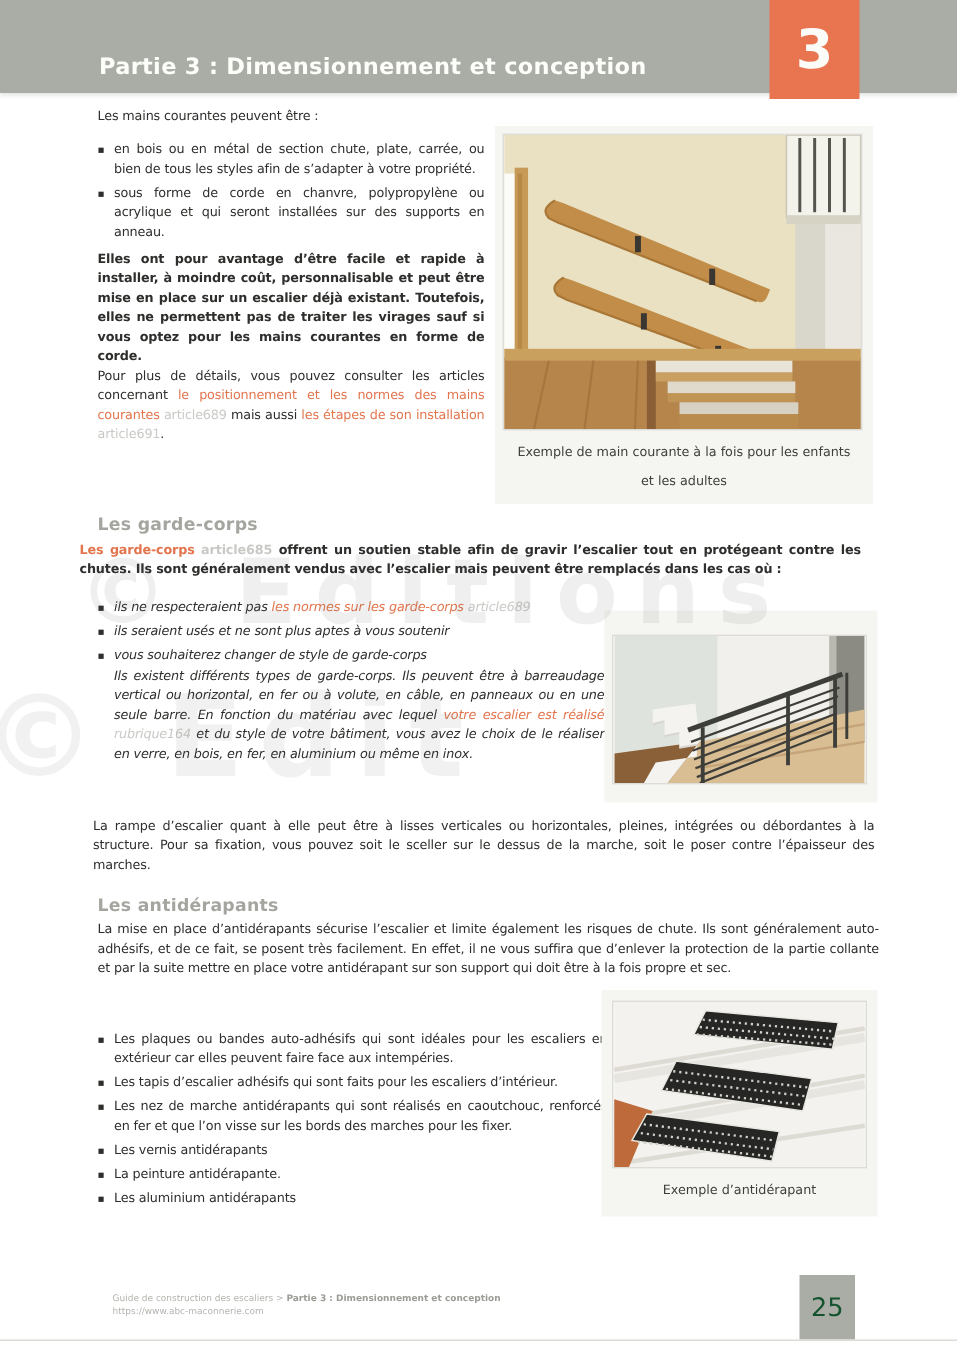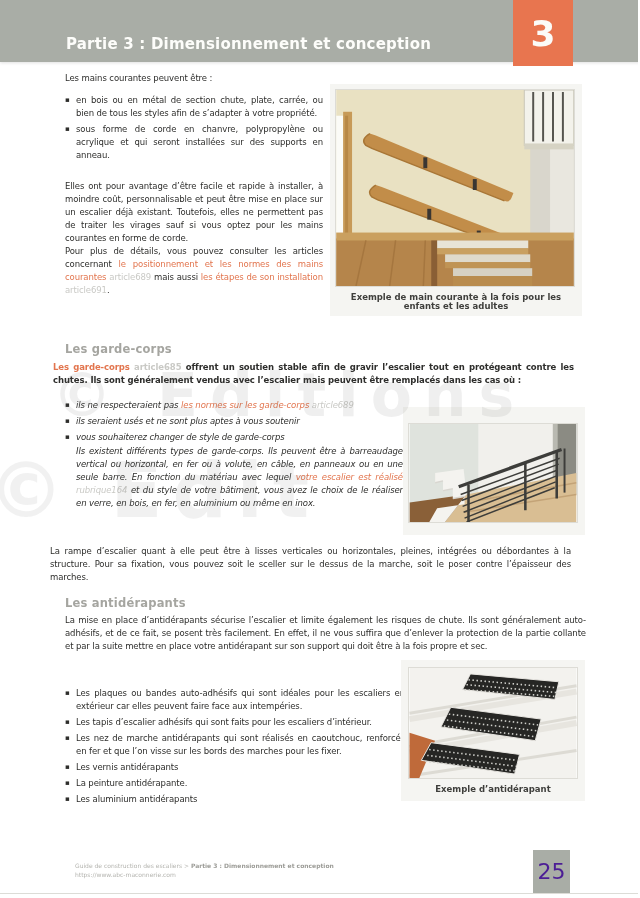--- a/index.html
+++ b/index.html
@@ -41,32 +41,32 @@
   .sec-heading { font-size:11.5px; font-weight:bold; color:#a5a5a0; letter-spacing:0.2px; }
   .link { color:#e2754e; }
   .ref  { color:#c9c9c5; }
   ul.sq { list-style:none; }
   ul.sq li { position:relative; padding-left:11px; margin-bottom:3px; }
   ul.sq li::before { content:"▪"; position:absolute; left:0; top:0; font-size:7px; color:#2e2e2c; }
   
   .figure-card { background:#f5f5f2; padding:5px; z-index:1; }
   .figure-card svg { display:block; border:1px solid #dddcd6; background:#fff; }
   .fig-caption {
-    font-size:8.5px; font-weight:bold; color:#3f3f3c; text-align:center;
-    line-height:9px; margin-top:6px; padding:0 8px;
+    font-size:8.5px; font-weight:normal; color:#3f3f3c; text-align:center;
+    line-height:19px; margin-top:6px; padding:0 8px;
   }
   
   .footer-text { position:absolute; left:75px; top:861px; z-index:1;
     font-size:6px; line-height:9px; color:#b4b4af; }
   .footer-text b { color:#9c9c97; }
   .page-num-box {
     position:absolute; left:533px; top:850px; width:37px; height:43px;
     background:#a9ada6; display:flex; align-items:center; justify-content:center; z-index:1;
   }
-  .page-num-box span { font-size:22px; color:#4c1d95; }
+  .page-num-box span { font-size:17px; color:#14532d; }
   .bottom-line { position:absolute; left:0; top:893px; width:640px; height:1px; background:#dcdcd7; z-index:1; }
 </style>
 </head>
 <body>
 
 <div class="page">
 
   <div class="header-bar">
     <div class="header-title">Partie 3 : Dimensionnement et conception</div>
   </div>
@@ -78,21 +78,21 @@
   <div class="watermark2">
     <span>© Editions</span>
   </div>
 
   <div class="block" style="left:65px; top:72px; width:258px;">
     <p class="tx" style="margin-bottom:9px;">Les mains courantes peuvent être :</p>
     <ul class="sq tx">
       <li>en bois ou en métal de section chute, plate, carrée, ou bien de tous les styles afin de s’adapter à votre propriété.</li>
       <li>sous forme de corde en chanvre, polypropylène ou acrylique et qui seront installées sur des supports en anneau.</li>
     </ul>
-    <p class="tx" style="margin-top:18px;">Elles ont pour avantage d’être facile et rapide à installer, à moindre coût, personnalisable et peut être mise en place sur un escalier déjà existant. Toutefois, elles ne permettent pas de traiter les virages sauf si vous optez pour les mains courantes en forme de corde.</p>
+    <p class="tx" style="margin-top:5px;font-weight:bold;">Elles ont pour avantage d’être facile et rapide à installer, à moindre coût, personnalisable et peut être mise en place sur un escalier déjà existant. Toutefois, elles ne permettent pas de traiter les virages sauf si vous optez pour les mains courantes en forme de corde.</p>
     <p class="tx"><span>Pour plus de détails, vous pouvez consulter les articles concernant </span><span class="link">le positionnement et les normes des mains courantes</span><span class="ref"> article689</span><span> mais aussi </span><span class="link">les étapes de son installation</span><span class="ref"> article691</span><span>.</span></p>
   </div>
 
   <div class="figure-card" style="position:absolute; left:330px; top:84px; width:252px;">
     <svg width="240" height="198" viewBox="0 0 240 198">
       <rect x="0" y="0" width="240" height="198" fill="#e9e1c2"></rect>
 
       <rect x="196" y="0" width="44" height="198" fill="#d9d6cc"></rect>
       <rect x="216" y="30" width="24" height="168" fill="#e9e7df"></rect>
 
@@ -180,21 +180,21 @@
       <line x1="55" y1="90" x2="150" y2="53" stroke="#3d3d3a" stroke-width="1.5"></line>
       <line x1="56" y1="96" x2="149" y2="59" stroke="#3d3d3a" stroke-width="1.5"></line>
       <line x1="58" y1="100" x2="148" y2="65" stroke="#3d3d3a" stroke-width="1.5"></line>
       <line x1="60" y1="62" x2="60" y2="100" stroke="#3d3d3a" stroke-width="2.6"></line>
       <line x1="118" y1="40" x2="118" y2="88" stroke="#3d3d3a" stroke-width="2.6"></line>
       <line x1="150" y1="28" x2="150" y2="76" stroke="#3d3d3a" stroke-width="2.6"></line>
       <line x1="158" y1="25" x2="158" y2="70" stroke="#3d3d3a" stroke-width="2"></line>
     </svg>
   </div>
 
-  <div class="block tx" style="left:50px; top:545px; width:521px;">La rampe d’escalier quant à elle peut être à lisses verticales ou horizontales, pleines, intégrées ou débordantes à la structure. Pour sa fixation, vous pouvez soit le sceller sur le dessus de la marche, soit le poser contre l’épaisseur des marches.</div>
+  <div class="block tx" style="left:62px; top:545px; width:521px;">La rampe d’escalier quant à elle peut être à lisses verticales ou horizontales, pleines, intégrées ou débordantes à la structure. Pour sa fixation, vous pouvez soit le sceller sur le dessus de la marche, soit le poser contre l’épaisseur des marches.</div>
 
   <div class="block" style="left:65px; top:596px;">
     <div class="sec-heading">Les antidérapants</div>
   </div>
 
   <div class="block tx" style="left:65px; top:614px; width:521px;">La mise en place d’antidérapants sécurise l’escalier et limite également les risques de chute. Ils sont généralement auto-adhésifs, et de ce fait, se posent très facilement. En effet, il ne vous suffira que d’enlever la protection de la partie collante et par la suite mettre en place votre antidérapant sur son support qui doit être à la fois propre et sec.</div>
 
 
   <div class="block" style="left:65px; top:687px; width:340px;">
     <ul class="sq tx">

